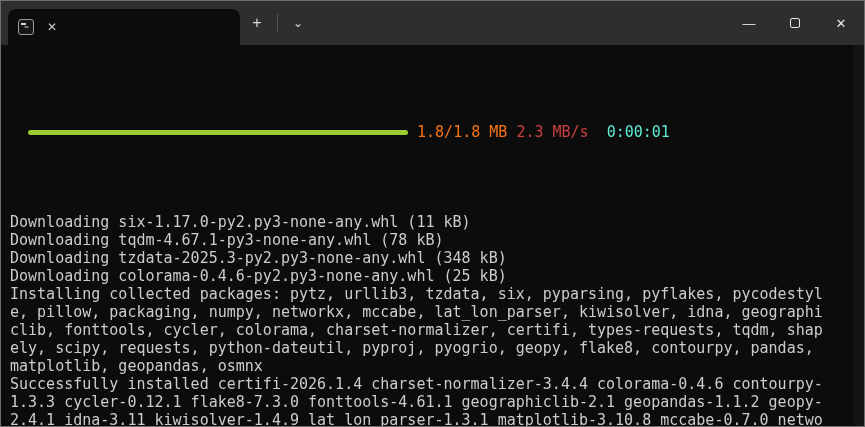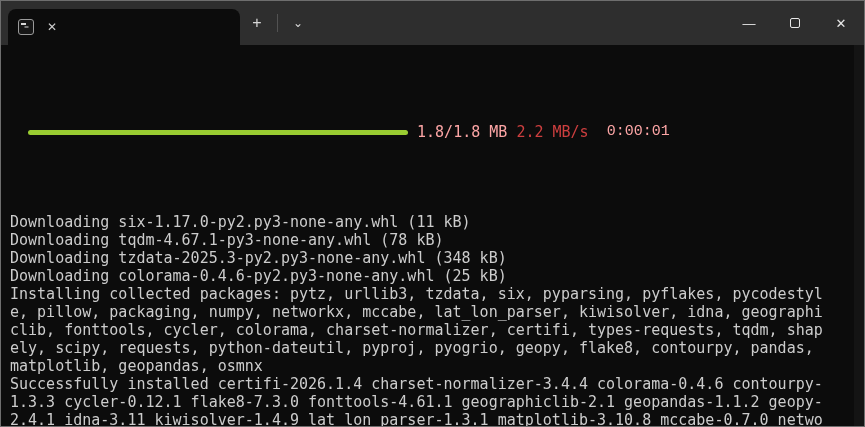--- a/index.html
+++ b/index.html
@@ -101,23 +101,23 @@
   .progress-line {
     display:flex; align-items:center; height:18px;
   }
   .progress-bar {
     margin-left:18px;
     width:380px; height:5px;
     background:#9ACD32;
     border-radius:3px;
     flex:0 0 auto;
   }
-  .pg-size  { color:#fca5a5; }
+  .pg-size  { color:#f97316; }
   .pg-speed { color:#CD3F3F; }
-  .pg-time  { color:#fca5a5;font-family:Liberation Mono, monospace; }
+  .pg-time  { color:#5eead4; }
   .term-line { height:18px; }
 </style>
 </head>
 <body>
 
 <div class="window">
 
   <div class="titlebar">
     <div class="tab-strip">
       <div class="tab">
@@ -142,21 +142,21 @@
   </div>
 
   <div class="terminal">
 
     
     <div class="progress-line">
       <div class="progress-bar"></div>
       <span> </span>
       <span class="pg-size">1.8/1.8 MB</span>
       <span> </span>
-      <span class="pg-speed">2.2 MB/s</span>
+      <span class="pg-speed">2.3 MB/s</span>
       <span>  </span>
       <span class="pg-time">0:00:01</span>
     </div>
 
     
     <div><div class="term-line">Downloading six-1.17.0-py2.py3-none-any.whl (11 kB)</div><div class="term-line">Downloading tqdm-4.67.1-py3-none-any.whl (78 kB)</div><div class="term-line">Downloading tzdata-2025.3-py2.py3-none-any.whl (348 kB)</div><div class="term-line">Downloading colorama-0.4.6-py2.py3-none-any.whl (25 kB)</div><div class="term-line">Installing collected packages: pytz, urllib3, tzdata, six, pyparsing, pyflakes, pycodestyl</div><div class="term-line">e, pillow, packaging, numpy, networkx, mccabe, lat_lon_parser, kiwisolver, idna, geographi</div><div class="term-line">clib, fonttools, cycler, colorama, charset-normalizer, certifi, types-requests, tqdm, shap</div><div class="term-line">ely, scipy, requests, python-dateutil, pyproj, pyogrio, geopy, flake8, contourpy, pandas,</div><div class="term-line">matplotlib, geopandas, osmnx</div><div class="term-line">Successfully installed certifi-2026.1.4 charset-normalizer-3.4.4 colorama-0.4.6 contourpy-</div><div class="term-line">1.3.3 cycler-0.12.1 flake8-7.3.0 fonttools-4.61.1 geographiclib-2.1 geopandas-1.1.2 geopy-</div><div class="term-line">2.4.1 idna-3.11 kiwisolver-1.4.9 lat_lon_parser-1.3.1 matplotlib-3.10.8 mccabe-0.7.0 netwo</div></div>
 
     
     
 

